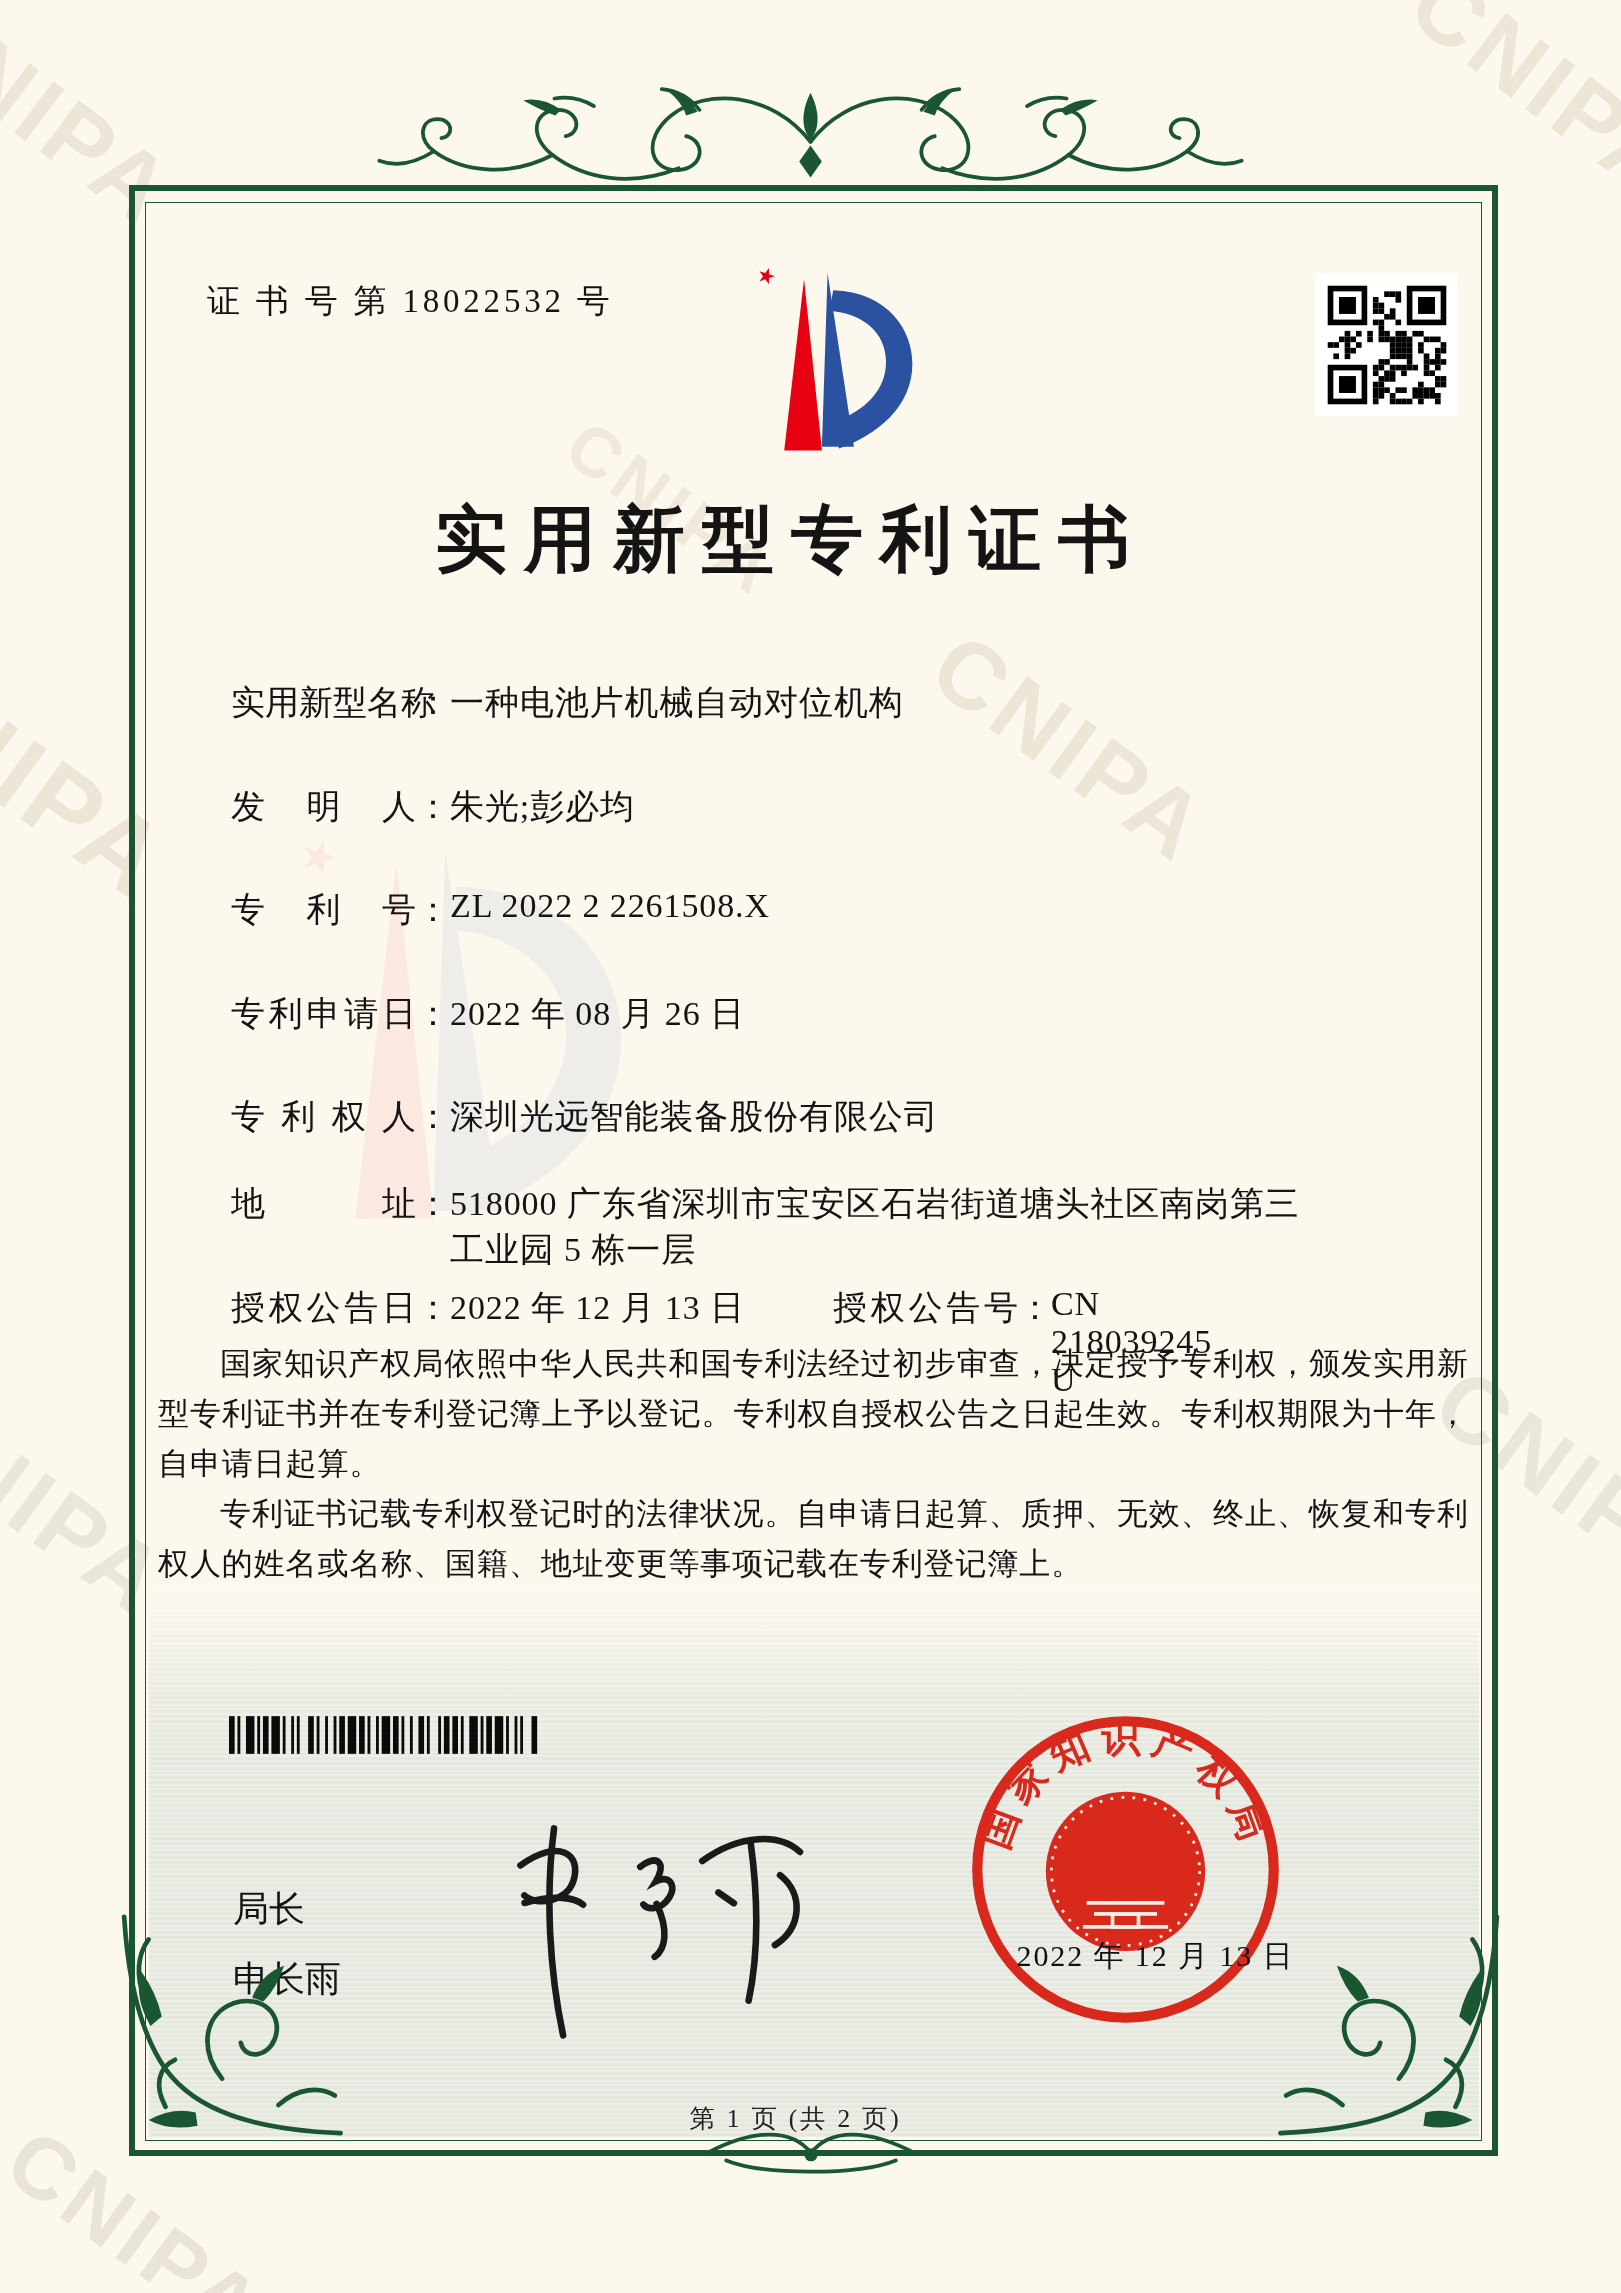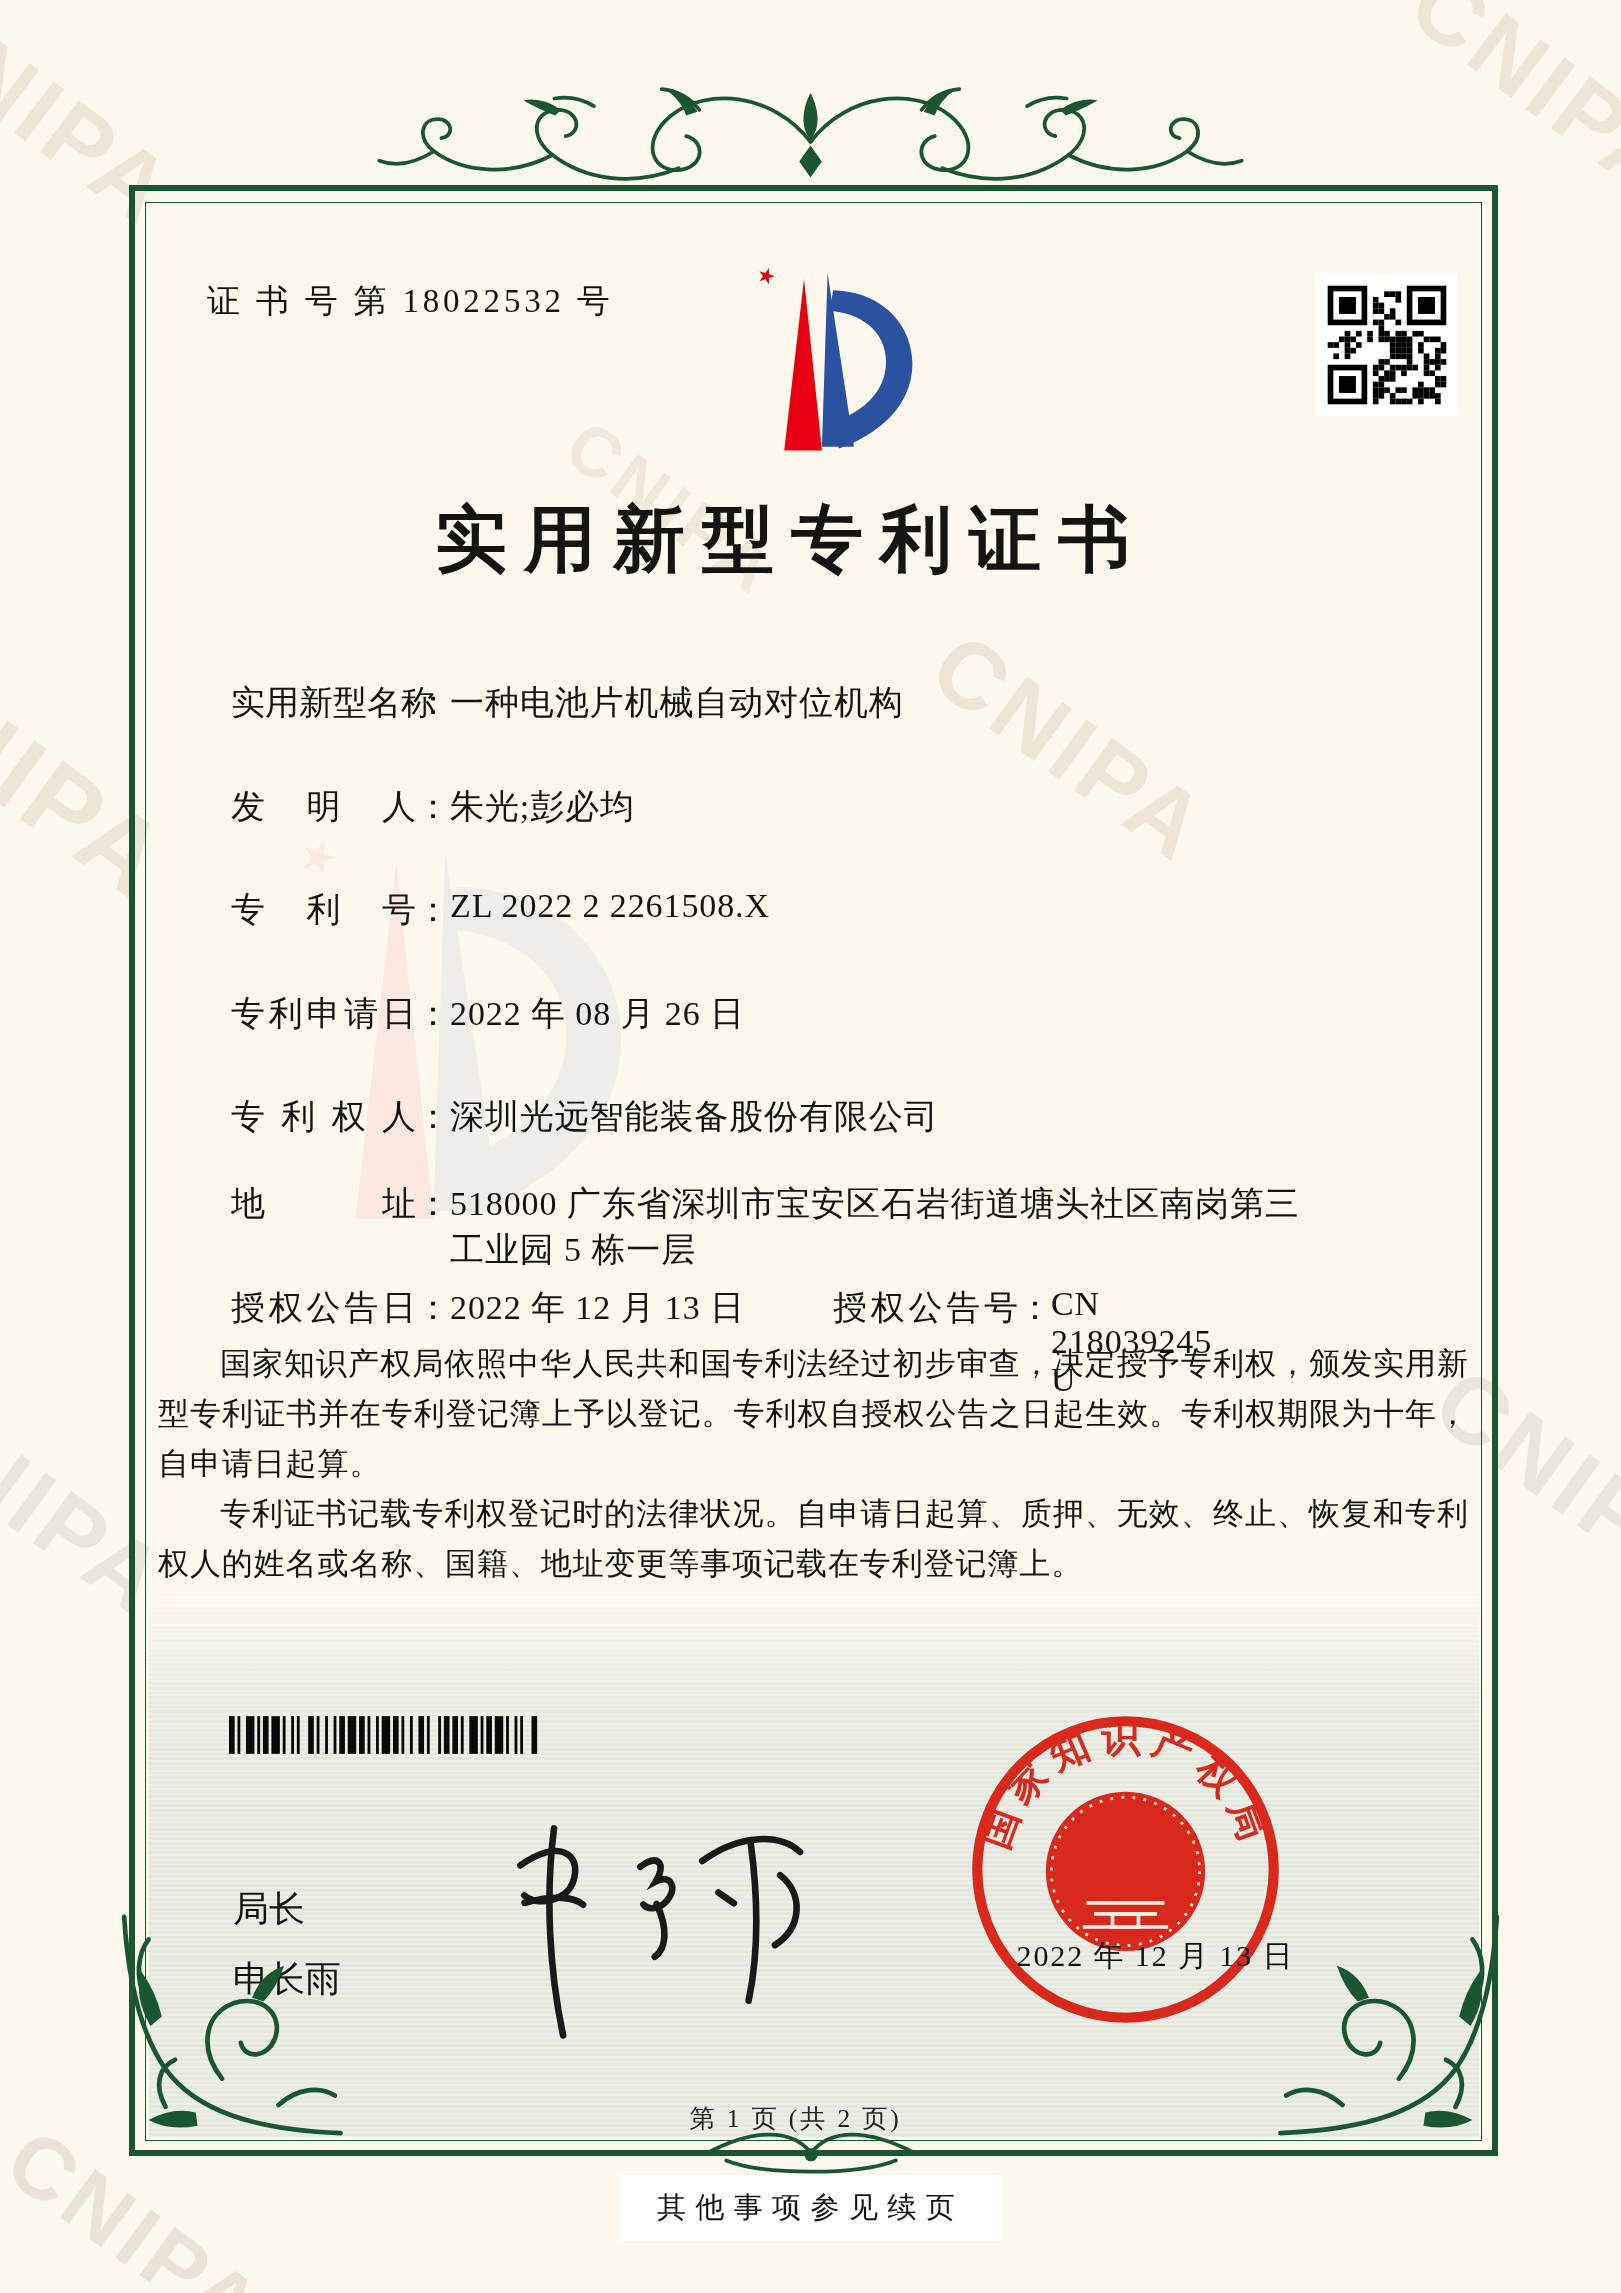--- a/index.html
+++ b/index.html
@@ -454,16 +454,15 @@
         <path d="M128,206 h84"></path>
         <path d="M136,218 h68"></path>
         <path d="M124,232 h92"></path>
         <rect x="156" y="218" width="28" height="14"></rect>
       </g>
     </g>
   </svg>
   <div class="seal-date">2022 年 12 月 13 日</div>
 
   <div class="pageno">第 1 页 (共 2 页)</div>
-  <div class="footnote">其他事项参见续页</div>
 
 </div>
 
 
 </body></html>

